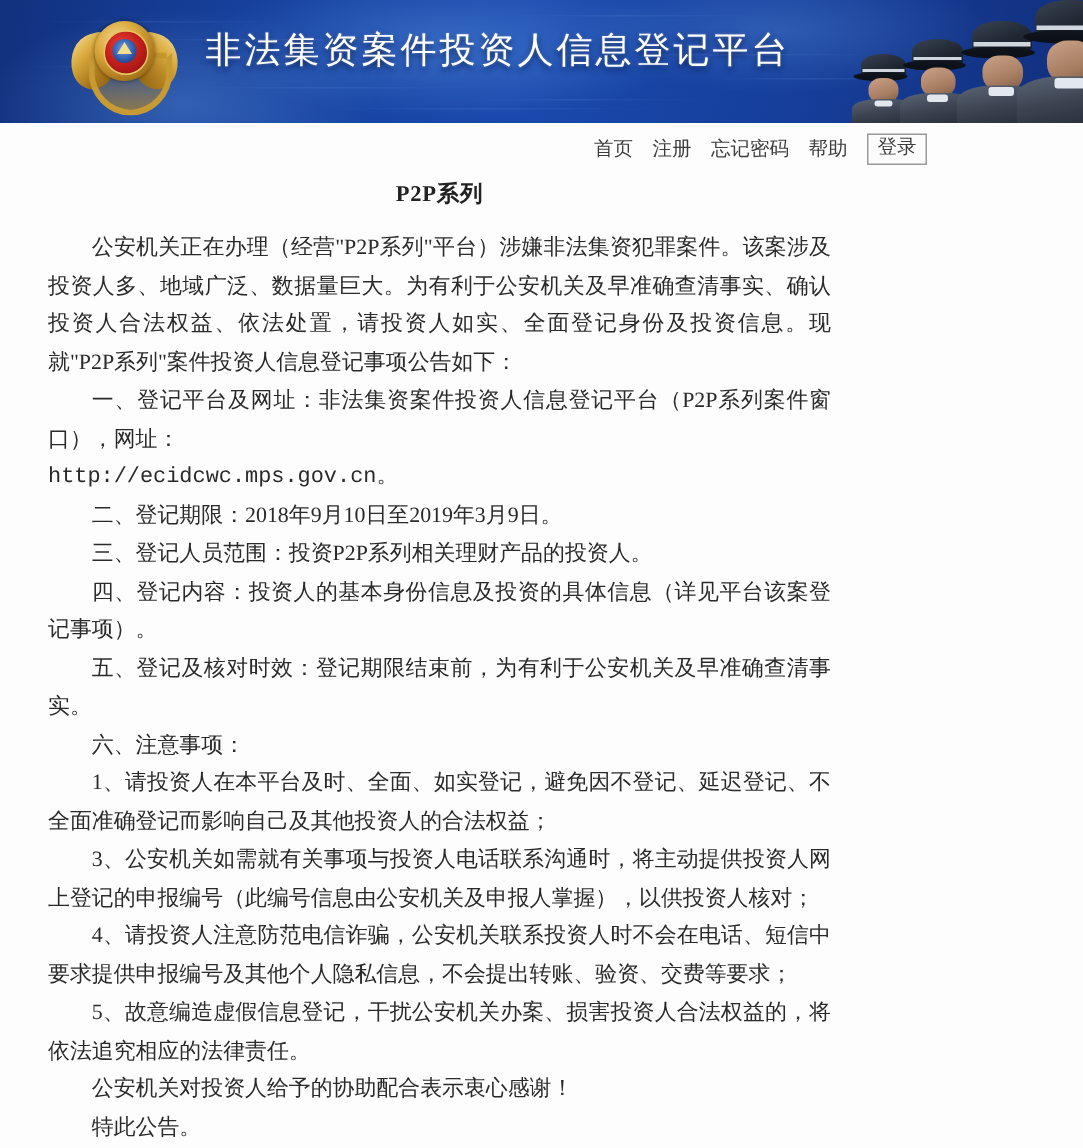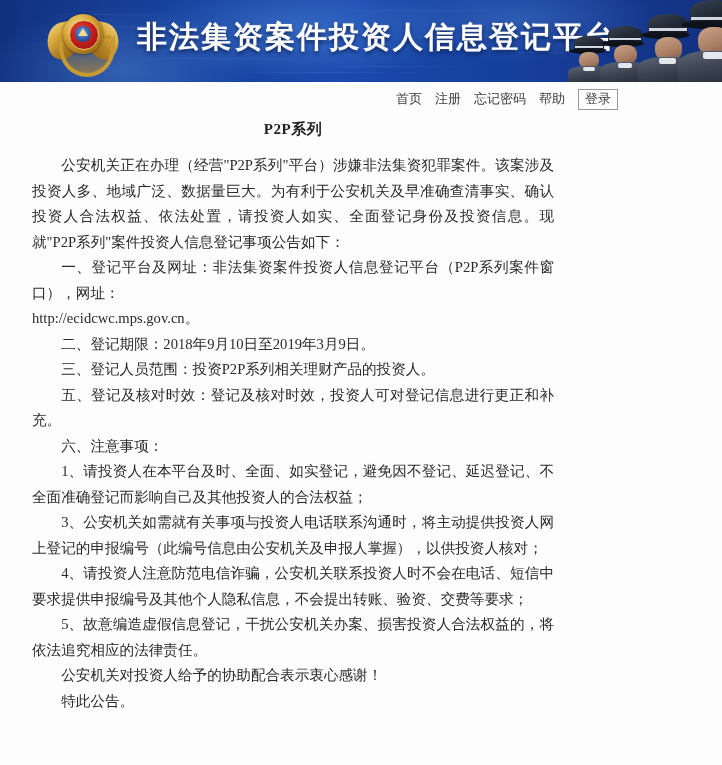--- a/index.html
+++ b/index.html
@@ -63,21 +63,21 @@
   }
   .emblem .star{
     position:absolute;left:31px;top:19px;width:0;height:0;
     border-left:5px solid transparent;border-right:5px solid transparent;
     border-bottom:8px solid #f3dc8d;
   }
 
   .banner-title{
     position:absolute;left:137px;top:17px;
     font-family:"DejaVu Sans","Liberation Sans",sans-serif;
-    font-size:30px;font-weight:bold;color:#ffffff;
+    font-size:24px;font-weight:normal;color:#ffffff;
     letter-spacing:2px;
     text-shadow:0 2px 4px rgba(0,20,70,.85),0 0 2px rgba(255,255,255,.35);
     white-space:nowrap;
   }
 
   .officers{position:absolute;right:0;top:0;width:160px;height:82px;overflow:hidden;}
   .officer{position:absolute;bottom:0;}
   .officer .cap{
     position:absolute;left:0;top:0;border-radius:48% 48% 12% 12%;
     background:linear-gradient(160deg,#3a4352 0%,#222a36 55%,#161c26 100%);
@@ -145,21 +145,21 @@
     margin:0 32px;
     font-family:"Liberation Serif","DejaVu Serif",serif;
     font-size:14.6px;
     line-height:25.5px;
     color:#2a2a2a;
     text-align:justify;
     text-justify:inter-ideograph;
   }
   .art-body p{margin:0;text-indent:2em;}
   .art-body p.noindent{text-indent:0;}
-  .url-line{font-family:Liberation Serif, serif;}
+  .url-line{font-family:Liberation Mono, monospace;}
 </style>
 </head>
 <body>
 
 <div class="banner">
   <div class="tex">
     <span style="left:20px;top:14px;width:180px;"></span>
     <span style="left:60px;top:26px;width:240px;"></span>
     <span style="left:10px;top:44px;width:150px;"></span>
     <span style="left:120px;top:58px;width:210px;"></span>
@@ -232,21 +232,22 @@
 
   <div class="art-title">P2P系列</div>
 
 
   <div class="art-body">
     <p>公安机关正在办理（经营"P2P系列"平台）涉嫌非法集资犯罪案件。该案涉及投资人多、地域广泛、数据量巨大。为有利于公安机关及早准确查清事实、确认投资人合法权益、依法处置，请投资人如实、全面登记身份及投资信息。现就"P2P系列"案件投资人信息登记事项公告如下：</p>
     <p>一、登记平台及网址：非法集资案件投资人信息登记平台（P2P系列案件窗口），网址：</p>
     <p class="noindent url-line">http://ecidcwc.mps.gov.cn。</p>
     <p>二、登记期限：2018年9月10日至2019年3月9日。</p>
     <p>三、登记人员范围：投资P2P系列相关理财产品的投资人。</p>
-    <p>五、登记及核对时效：登记及核对时效，投资人可对登记信息进行更正和补充。</p>
+    <p>四、登记内容：投资人的基本身份信息及投资的具体信息（详见平台该案登记事项）。</p>
+    <p>五、登记及核对时效：登记期限结束前，为有利于公安机关及早准确查清事实。</p>
     <p>六、注意事项：</p>
     <p>1、请投资人在本平台及时、全面、如实登记，避免因不登记、延迟登记、不全面准确登记而影响自己及其他投资人的合法权益；</p>
     <p>3、公安机关如需就有关事项与投资人电话联系沟通时，将主动提供投资人网上登记的申报编号（此编号信息由公安机关及申报人掌握），以供投资人核对；</p>
     <p>4、请投资人注意防范电信诈骗，公安机关联系投资人时不会在电话、短信中要求提供申报编号及其他个人隐私信息，不会提出转账、验资、交费等要求；</p>
     <p>5、故意编造虚假信息登记，干扰公安机关办案、损害投资人合法权益的，将依法追究相应的法律责任。</p>
     <p>公安机关对投资人给予的协助配合表示衷心感谢！</p>
     <p>特此公告。</p>
   </div>
 
 </div>

